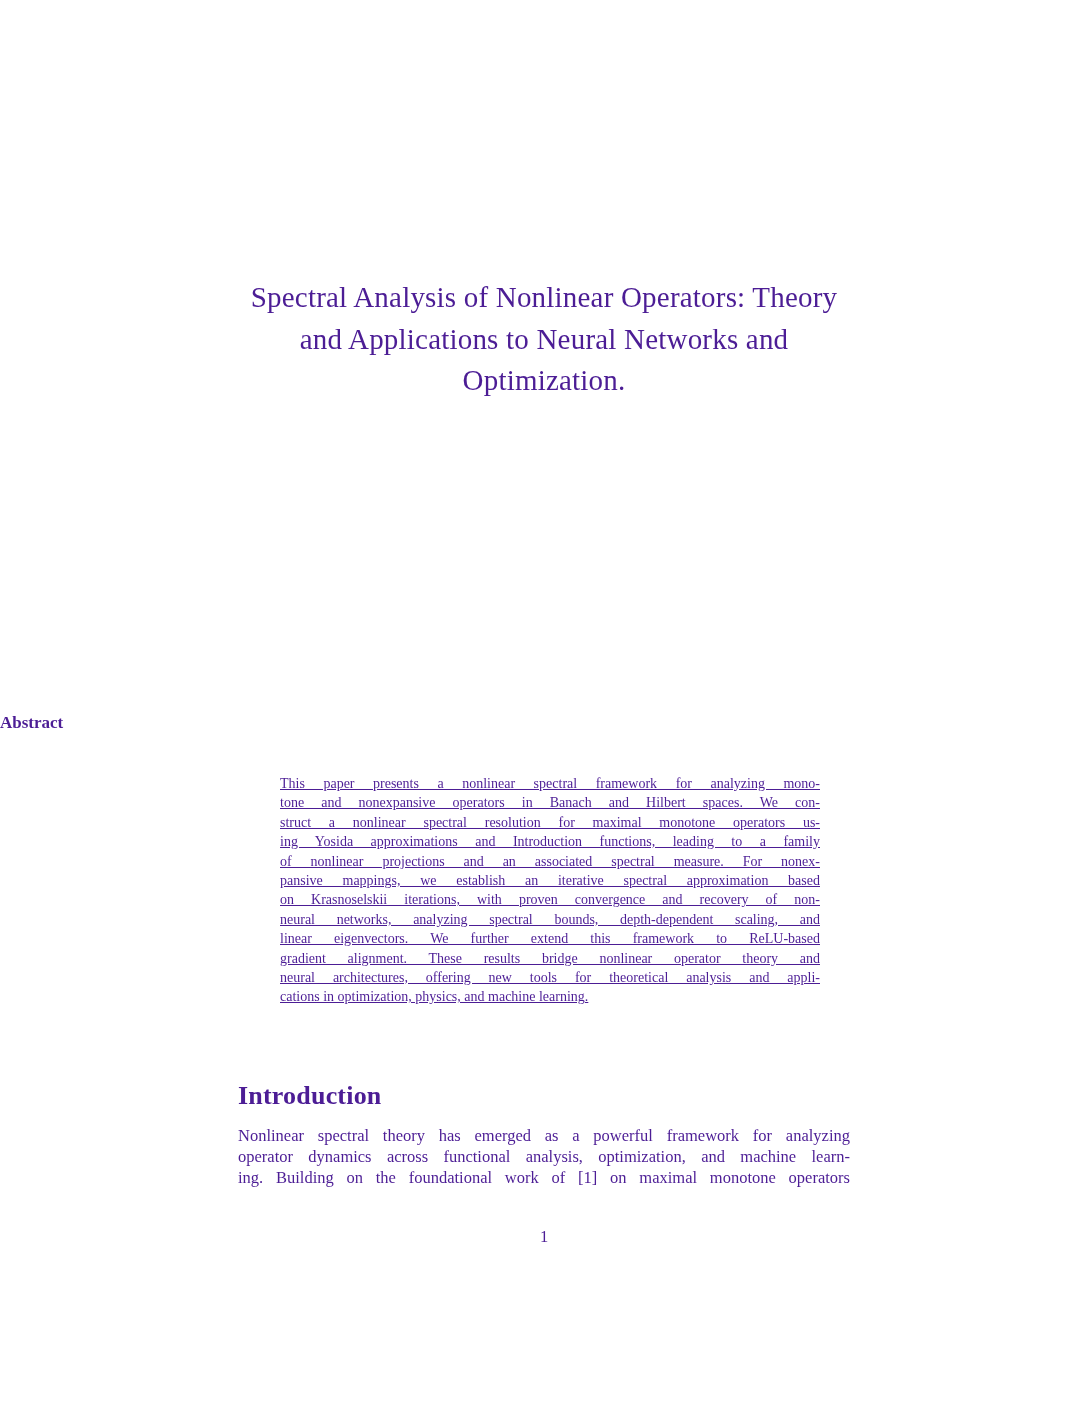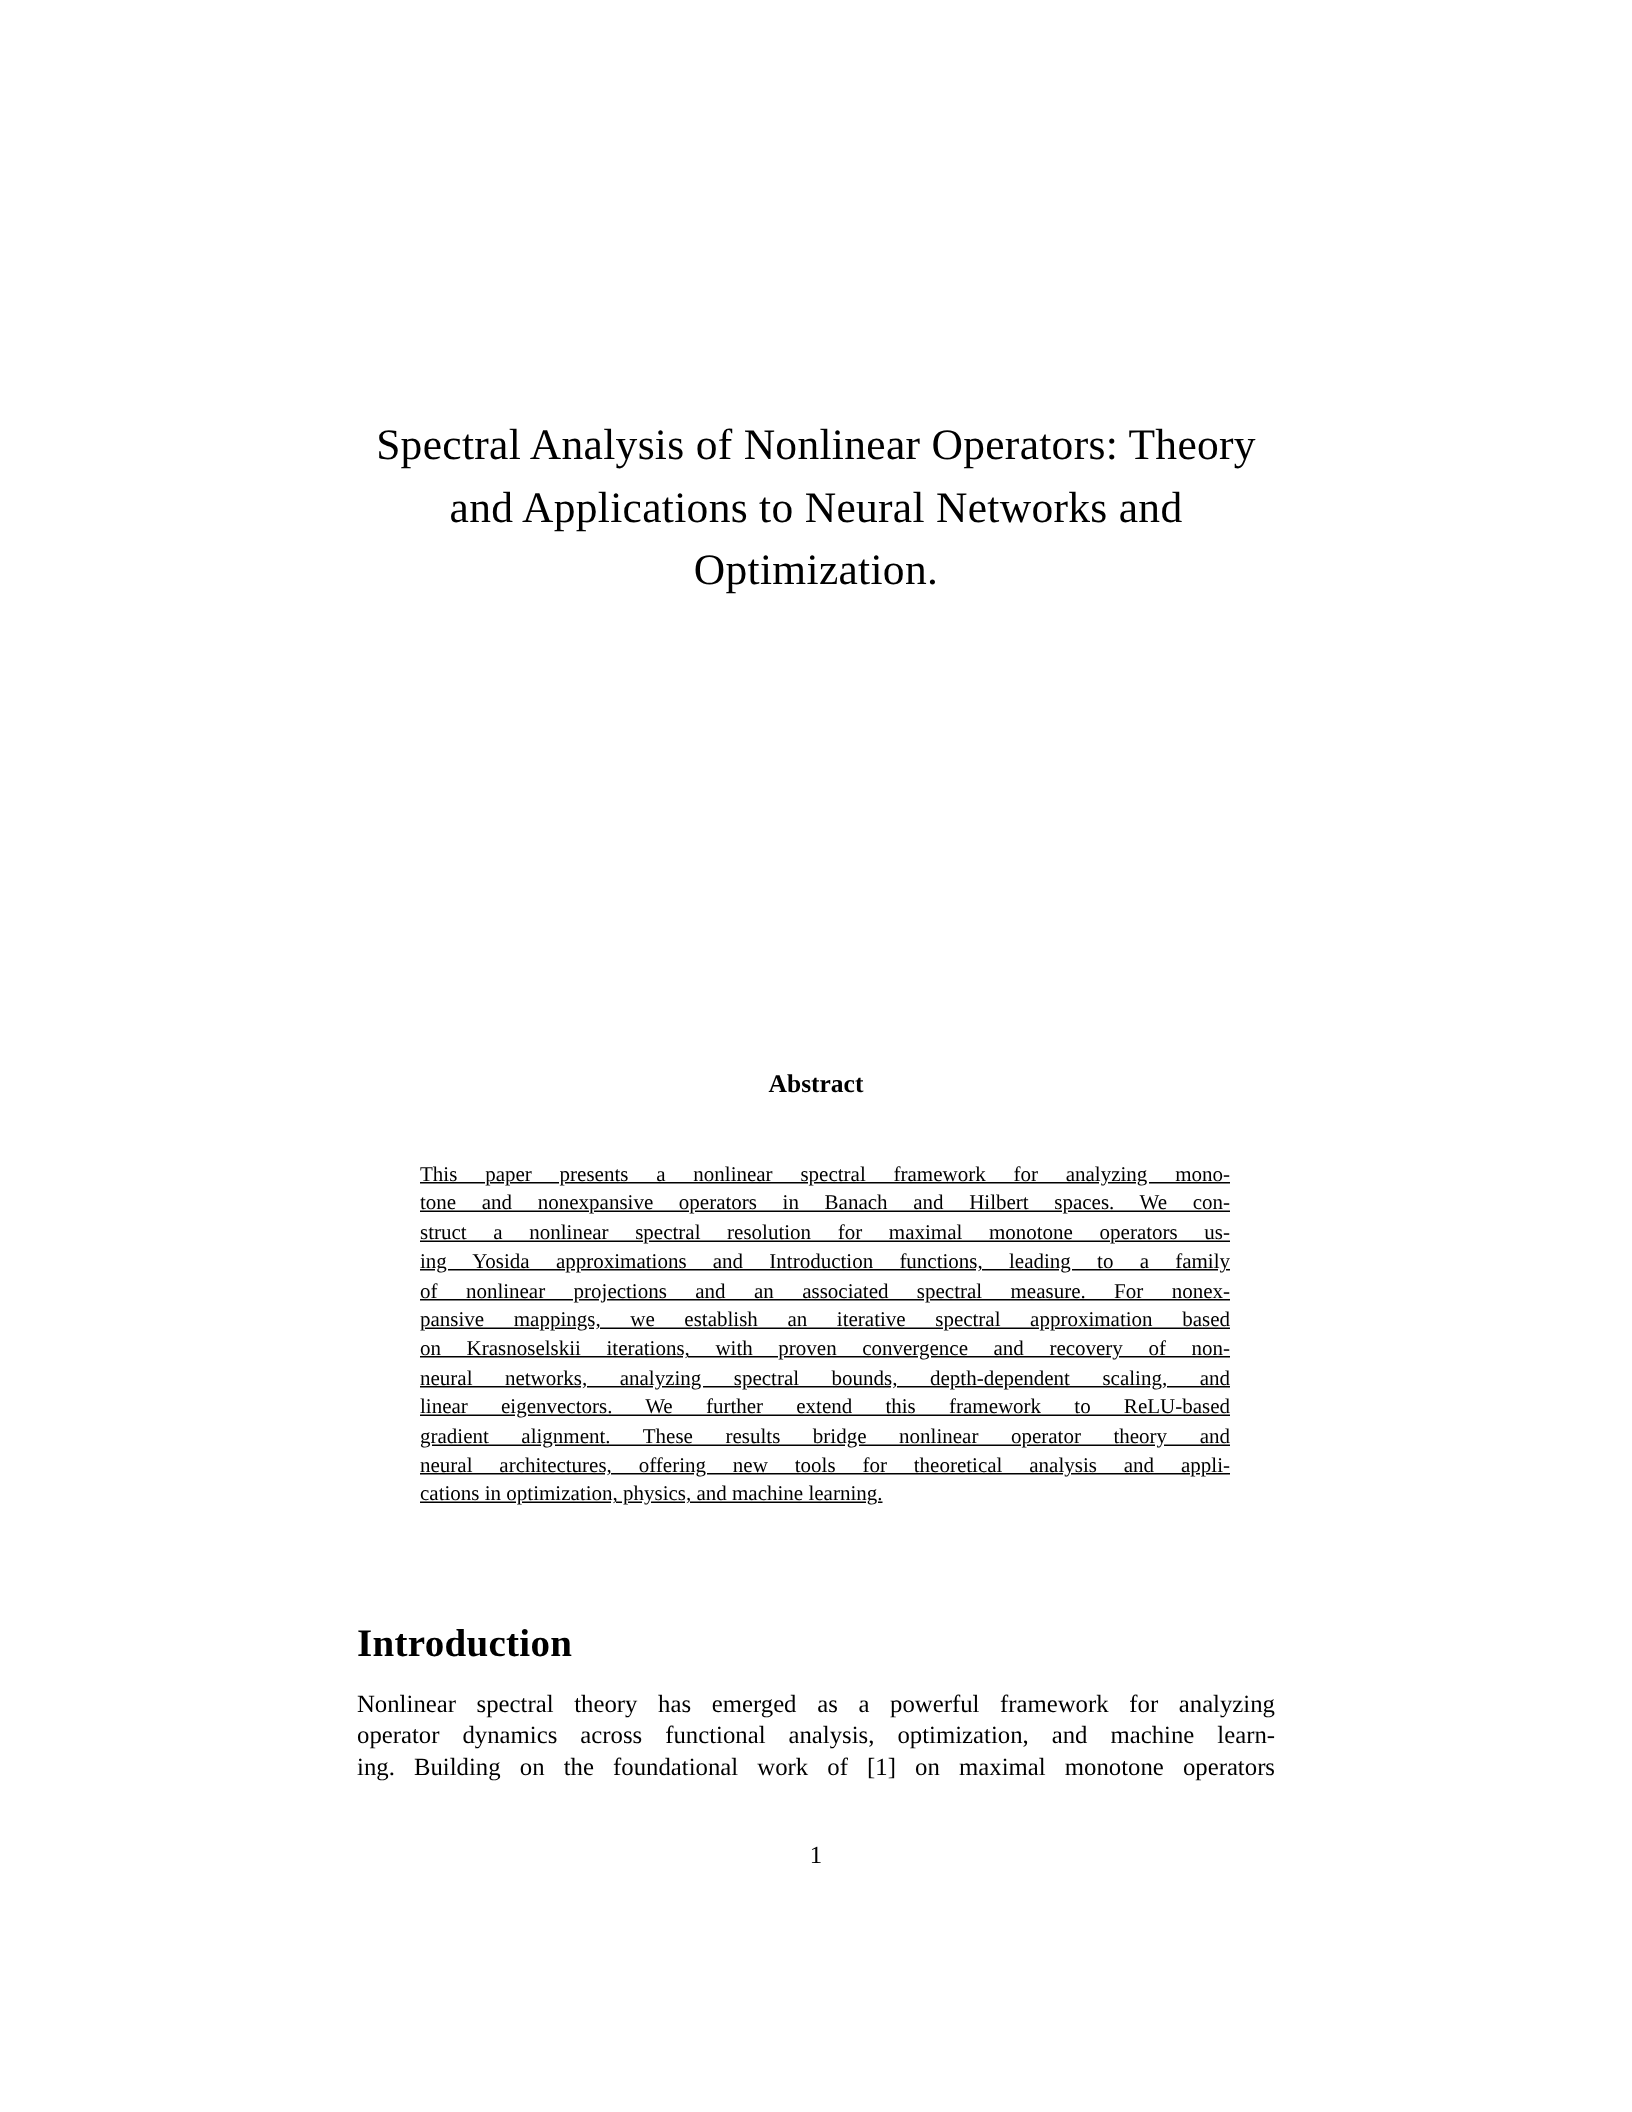--- a/index.html
+++ b/index.html
@@ -6,39 +6,38 @@
     margin: 0;
     padding: 0;
     background: #ffffff;
   }
   .page {
     position: relative;
     width: 1088px;
     height: 1408px;
     background: #ffffff;
     font-family: "Liberation Serif", "DejaVu Serif", serif;
-    color: #000000;
+    color: #4c1d95;
     overflow: hidden;
   }
   .title-block {
     position: absolute;
     top: 277px;
     left: 0;
     width: 100%;
     text-align: center;
     font-size: 29px;
     line-height: 41.5px;
     letter-spacing: 0.2px;
   }
   .abstract-heading {
     position: absolute;
     top: 712px;
     left: 0;
     width: 100%;
-    text-align: center;
     font-size: 17px;
     font-weight: bold;
     line-height: 21px;
   }
   .abstract-body {
     position: absolute;
     top: 774px;
     left: 280px;
     width: 540px;
     font-size: 14px;

